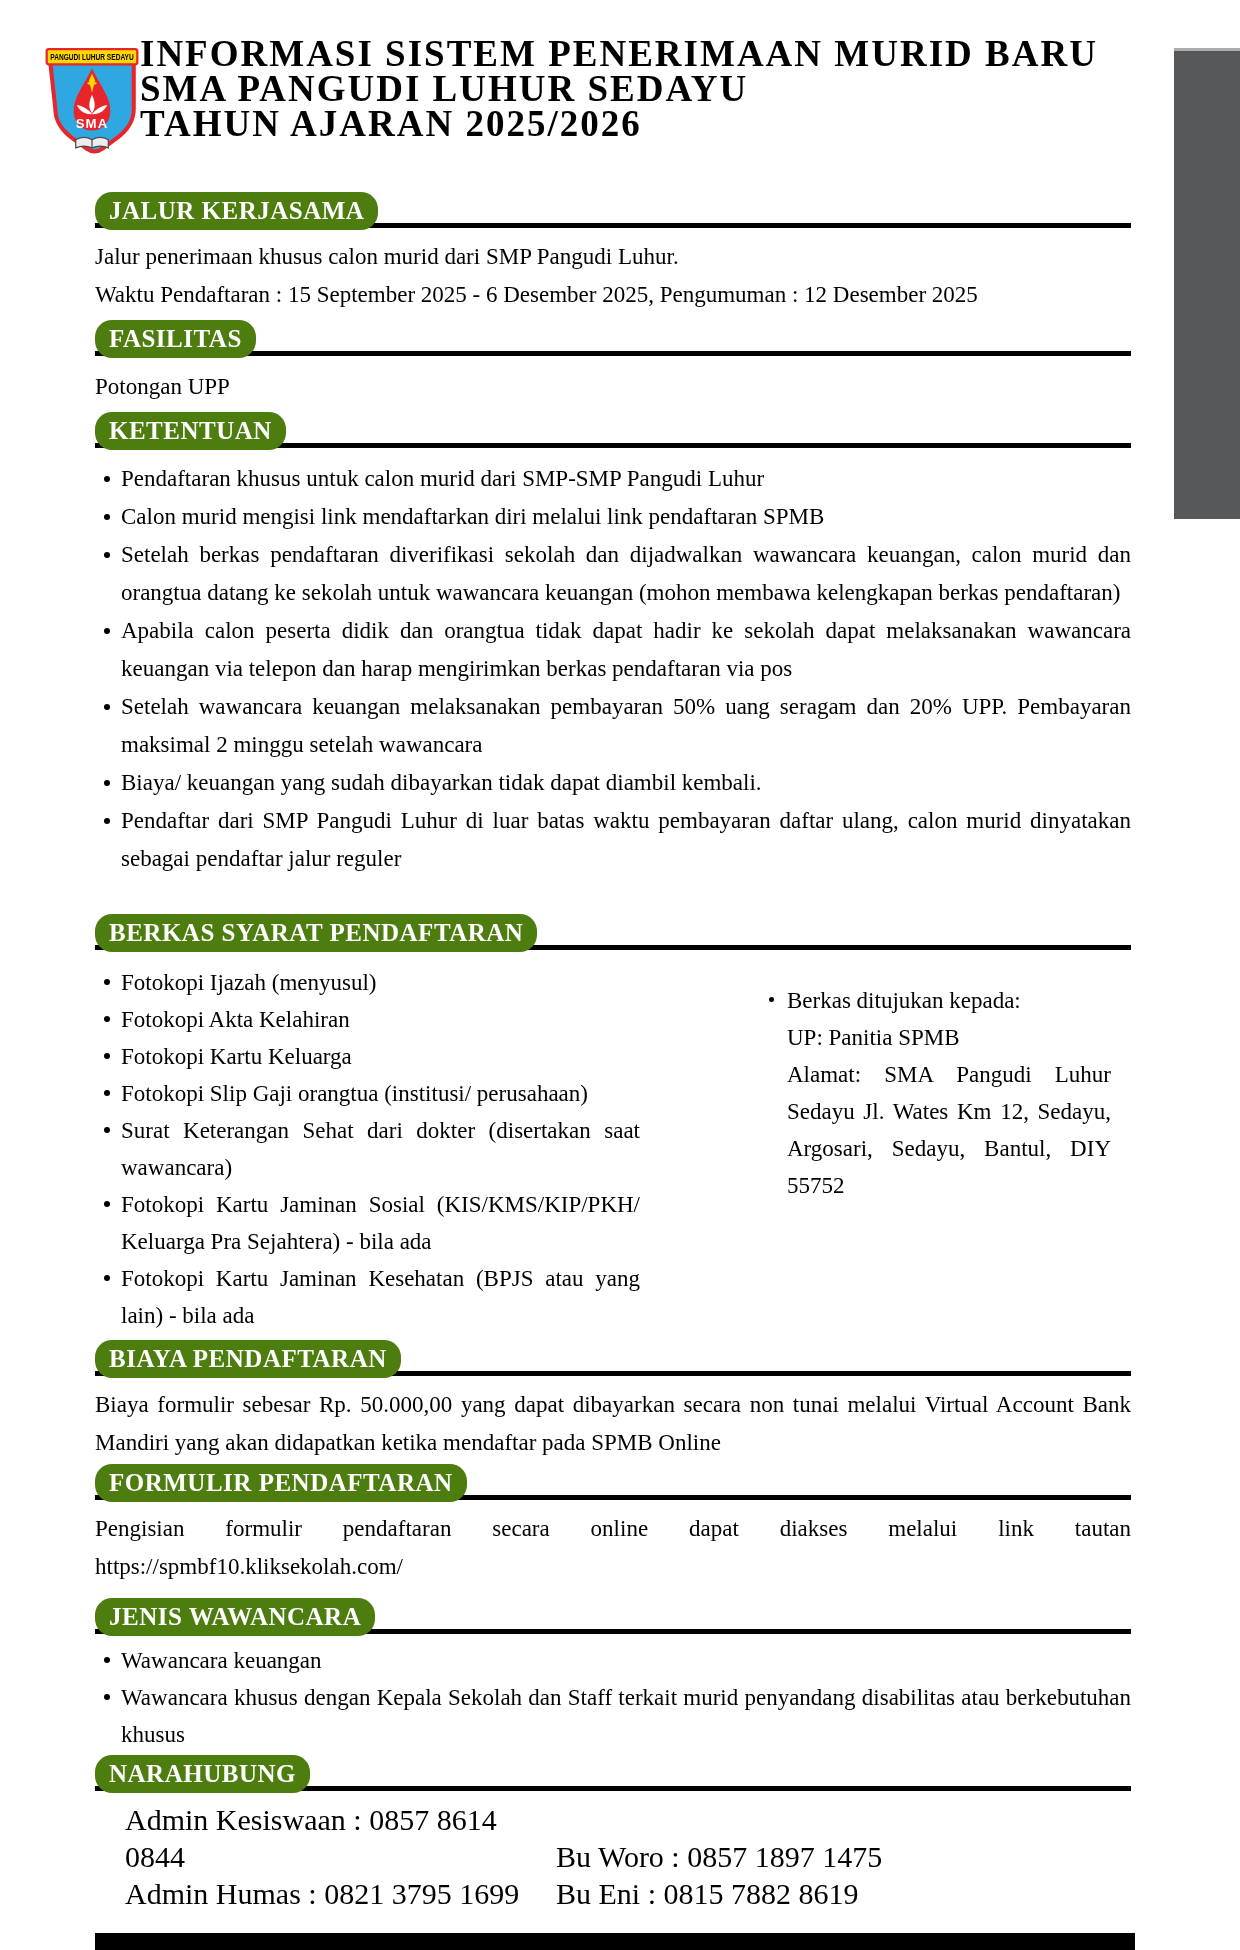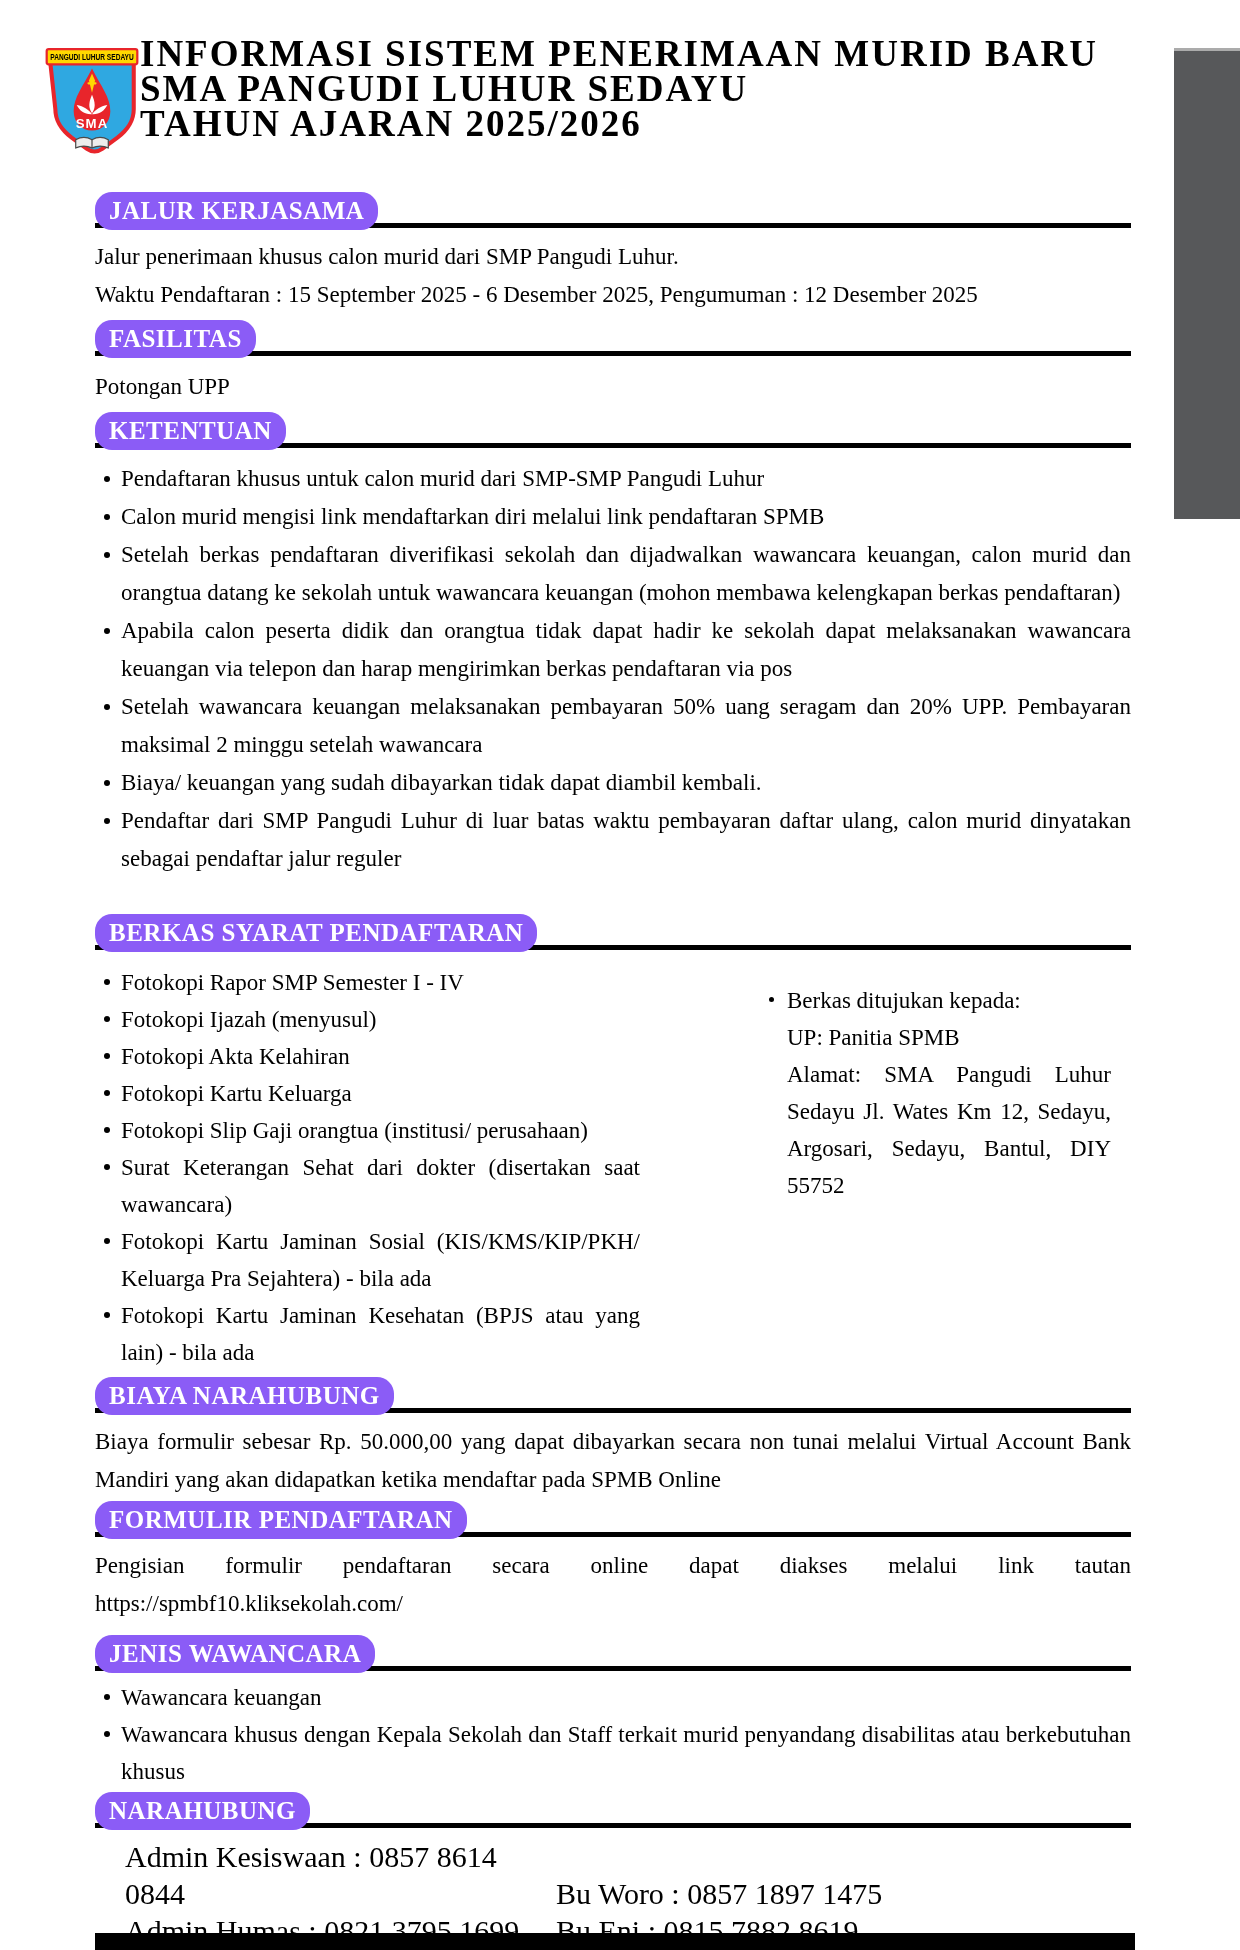--- a/index.html
+++ b/index.html
@@ -9,21 +9,21 @@
 
   
   .masthead{position:relative;height:154px;}
   .logo{position:absolute;left:-50px;top:10px;width:94px;height:112px;}
   .title-block{position:absolute;left:45px;top:0;}
   .title-line{font-size:37px;font-weight:bold;letter-spacing:2px;line-height:35px;white-space:nowrap;}
 
   
   .sec{position:relative;height:40px;}
   .sec-line{position:absolute;left:0;right:0;bottom:2px;height:5px;background:#000;}
-  .sec-box{position:absolute;left:0;bottom:0;height:38px;background:#8b5cf6;color:#fff;
+  .sec-box{position:absolute;left:0;bottom:0;height:38px;background:#4d7c0f;color:#fff;
            border-radius:17px;display:flex;align-items:center;padding:0 14px;
            font-size:25px;font-weight:bold;letter-spacing:0.5px;white-space:nowrap;}
 
   .para{font-size:23px;line-height:38px;}
   .mt8{margin-top:8px;}  .mt4{margin-top:4px;}  .mt10{margin-top:10px;} .mt34{margin-top:34px;}
 
   .list{margin-top:10px;}
   .li{position:relative;padding-left:26px;font-size:23px;line-height:38px;text-align:justify;}
   .dot{position:absolute;left:9px;top:16px;width:6px;height:6px;border-radius:50%;background:#000;}
 
@@ -115,39 +115,38 @@
       <div class="li"><span class="dot"></span><span>Biaya/ keuangan yang sudah dibayarkan tidak dapat diambil kembali.</span></div>
       <div class="li"><span class="dot"></span><span>Pendaftar dari SMP Pangudi Luhur di luar batas waktu pembayaran daftar ulang, calon murid dinyatakan sebagai pendaftar jalur reguler</span></div>
     </div>
 
     <div class="sec mt34">
       <div class="sec-line"></div>
       <div class="sec-box">BERKAS SYARAT PENDAFTARAN</div>
     </div>
     <div class="cols">
       <div class="col-left">
-        <div class="li"><span class="dot"></span><span>Fotokopi Rapor SMP Semester I - IV</span></div>
         <div class="li"><span class="dot"></span><span>Fotokopi Ijazah (menyusul)</span></div>
         <div class="li"><span class="dot"></span><span>Fotokopi Akta Kelahiran</span></div>
         <div class="li"><span class="dot"></span><span>Fotokopi Kartu Keluarga</span></div>
         <div class="li"><span class="dot"></span><span>Fotokopi Slip Gaji orangtua (institusi/ perusahaan)</span></div>
         <div class="li"><span class="dot"></span><span>Surat Keterangan Sehat dari dokter (disertakan saat wawancara)</span></div>
         <div class="li"><span class="dot"></span><span>Fotokopi Kartu Jaminan Sosial (KIS/KMS/KIP/PKH/ Keluarga Pra Sejahtera) - bila ada</span></div>
         <div class="li"><span class="dot"></span><span>Fotokopi Kartu Jaminan Kesehatan (BPJS atau yang lain) - bila ada</span></div>
       </div>
       <div class="col-right">
         <div class="li"><span class="dot"></span><span>Berkas ditujukan kepada:</span></div>
         <div class="r-line">UP: Panitia SPMB</div>
         <div class="r-addr">Alamat: SMA Pangudi Luhur Sedayu Jl. Wates Km 12, Sedayu, Argosari, Sedayu, Bantul, DIY 55752</div>
       </div>
     </div>
 
     <div class="sec mt4">
       <div class="sec-line"></div>
-      <div class="sec-box">BIAYA NARAHUBUNG</div>
+      <div class="sec-box">BIAYA PENDAFTARAN</div>
     </div>
     <div class="para mt8 stretch">Biaya formulir sebesar Rp. 50.000,00 yang dapat dibayarkan secara non tunai melalui Virtual Account Bank Mandiri yang akan didapatkan ketika mendaftar pada SPMB Online</div>
 
     <div class="sec">
       <div class="sec-line"></div>
       <div class="sec-box">FORMULIR PENDAFTARAN</div>
     </div>
     <div class="para mt8 stretch-last">Pengisian formulir pendaftaran secara online dapat diakses melalui link tautan</div>
     <div class="para">https://spmbf10.kliksekolah.com/</div>
 

